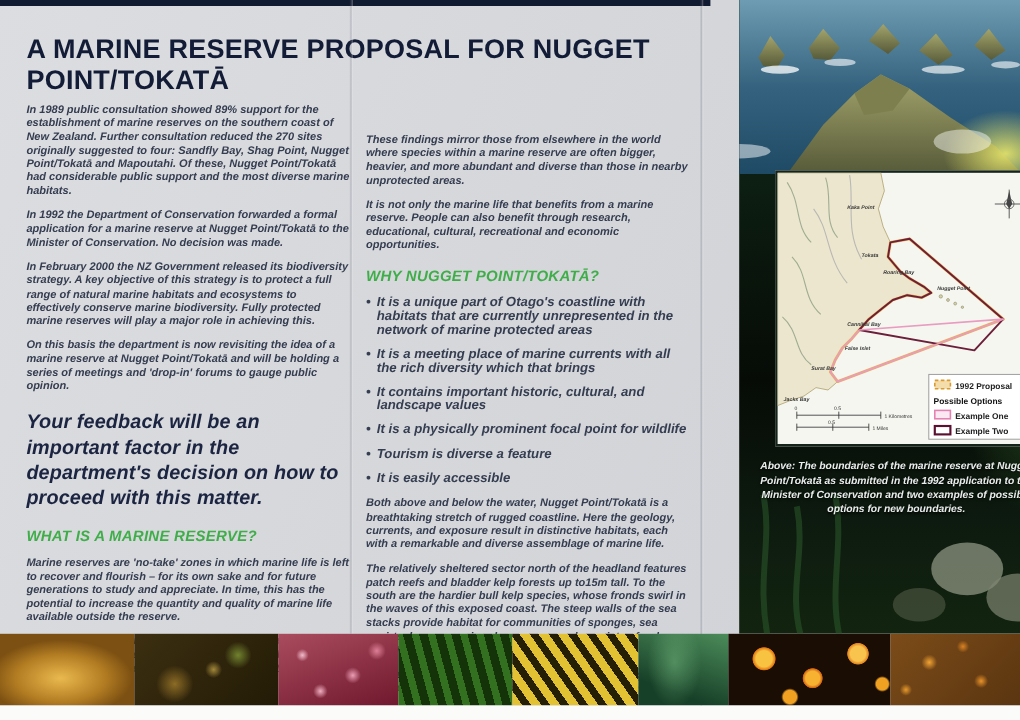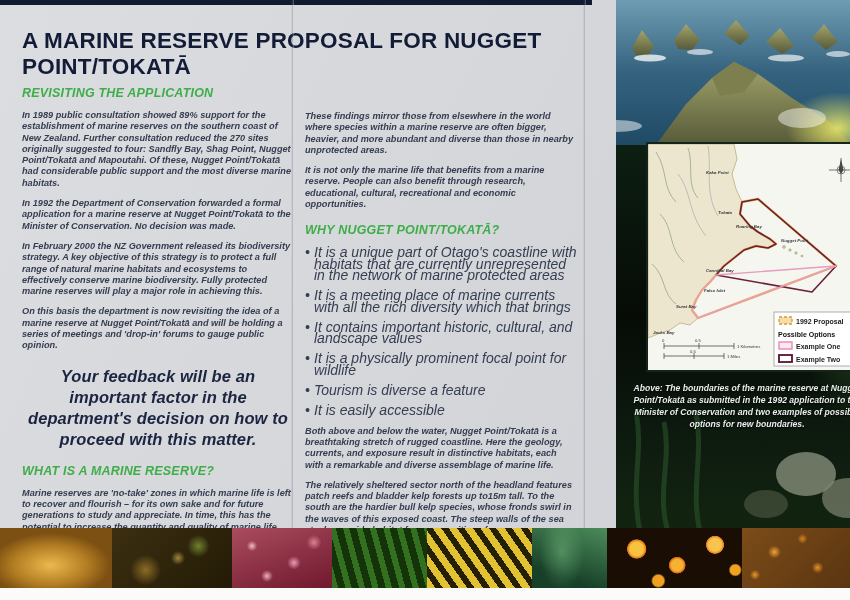--- a/index.html
+++ b/index.html
@@ -35,27 +35,27 @@
     margin:0 0 10px 0;font-size:12.5px;font-weight:bold;font-style:italic;
     color:#3fae49;letter-spacing:.2px;
   }
   .col p{
     margin:0 0 9px 0;font-size:9.2px;line-height:11.3px;
     font-weight:bold;font-style:italic;
   }
   .statement{
     margin:14px 0 14px 0 !important;
     font-size:16.5px !important;line-height:21px !important;
-    color:#1b2440;letter-spacing:.1px;text-align:center;
+    color:#1b2440;letter-spacing:.1px;
   }
   .mid-gap{height:4px;}
   ul.bullets{list-style:none;margin:0 0 9px 0;padding:0;}
   ul.bullets li{
     position:relative;padding-left:9px;margin:0 0 9px 0;
-    font-size:14px;line-height:11.3px;font-weight:normal;font-style:italic;
+    font-size:11px;line-height:11.3px;font-weight:bold;font-style:italic;
   }
   ul.bullets li:before{content:"•";position:absolute;left:0;top:0;}
   
   .right-panel{
     position:absolute;left:588px;top:0;width:262px;height:528px;
     background:linear-gradient(180deg,#15301f 0%,#0b1a0f 35%,#060b06 60%,#0e1c10 85%,#12240f 100%);
     overflow:hidden;
     margin-left:28px;
   }
   .ocean-photo{position:absolute;left:0;top:0;width:262px;height:145px;}
@@ -121,21 +121,20 @@
 </head>
 <body>
 
 <div class="page">
 
   <div class="top-edge"></div>
 
   <div class="title">A MARINE RESERVE PROPOSAL FOR NUGGET POINT/TOKATĀ</div>
 
   <div class="col col-left">
-    <h3 class="green">REVISITING THE APPLICATION</h3>
     <p>In 1989 public consultation showed 89% support for the establishment of marine reserves on the southern coast of New Zealand. Further consultation reduced the 270 sites originally suggested to four: Sandfly Bay, Shag Point, Nugget Point/Tokatā and Mapoutahi. Of these, Nugget Point/Tokatā had considerable public support and the most diverse marine habitats.</p>
     <p>In 1992 the Department of Conservation forwarded a formal application for a marine reserve at Nugget Point/Tokatā to the Minister of Conservation. No decision was made.</p>
     <p>In February 2000 the NZ Government released its biodiversity strategy. A key objective of this strategy is to protect a full range of natural marine habitats and ecosystems to effectively conserve marine biodiversity. Fully protected marine reserves will play a major role in achieving this.</p>
     <p>On this basis the department is now revisiting the idea of a marine reserve at Nugget Point/Tokatā and will be holding a series of meetings and 'drop-in' forums to gauge public opinion.</p>
     <p class="statement">Your feedback will be an important factor in the department's decision on how to proceed with this matter.</p>
     <h3 class="green">WHAT IS A MARINE RESERVE?</h3>
     <p>Marine reserves are 'no-take' zones in which marine life is left to recover and flourish – for its own sake and for future generations to study and appreciate. In time, this has the potential to increase the quantity and quality of marine life available outside the reserve.</p>
     <p>Studies of changes in marine reserves within New Zealand show that in most cases there are increases in the average size and number of exploited species accumulating in the reserves.</p>
   </div>
 

